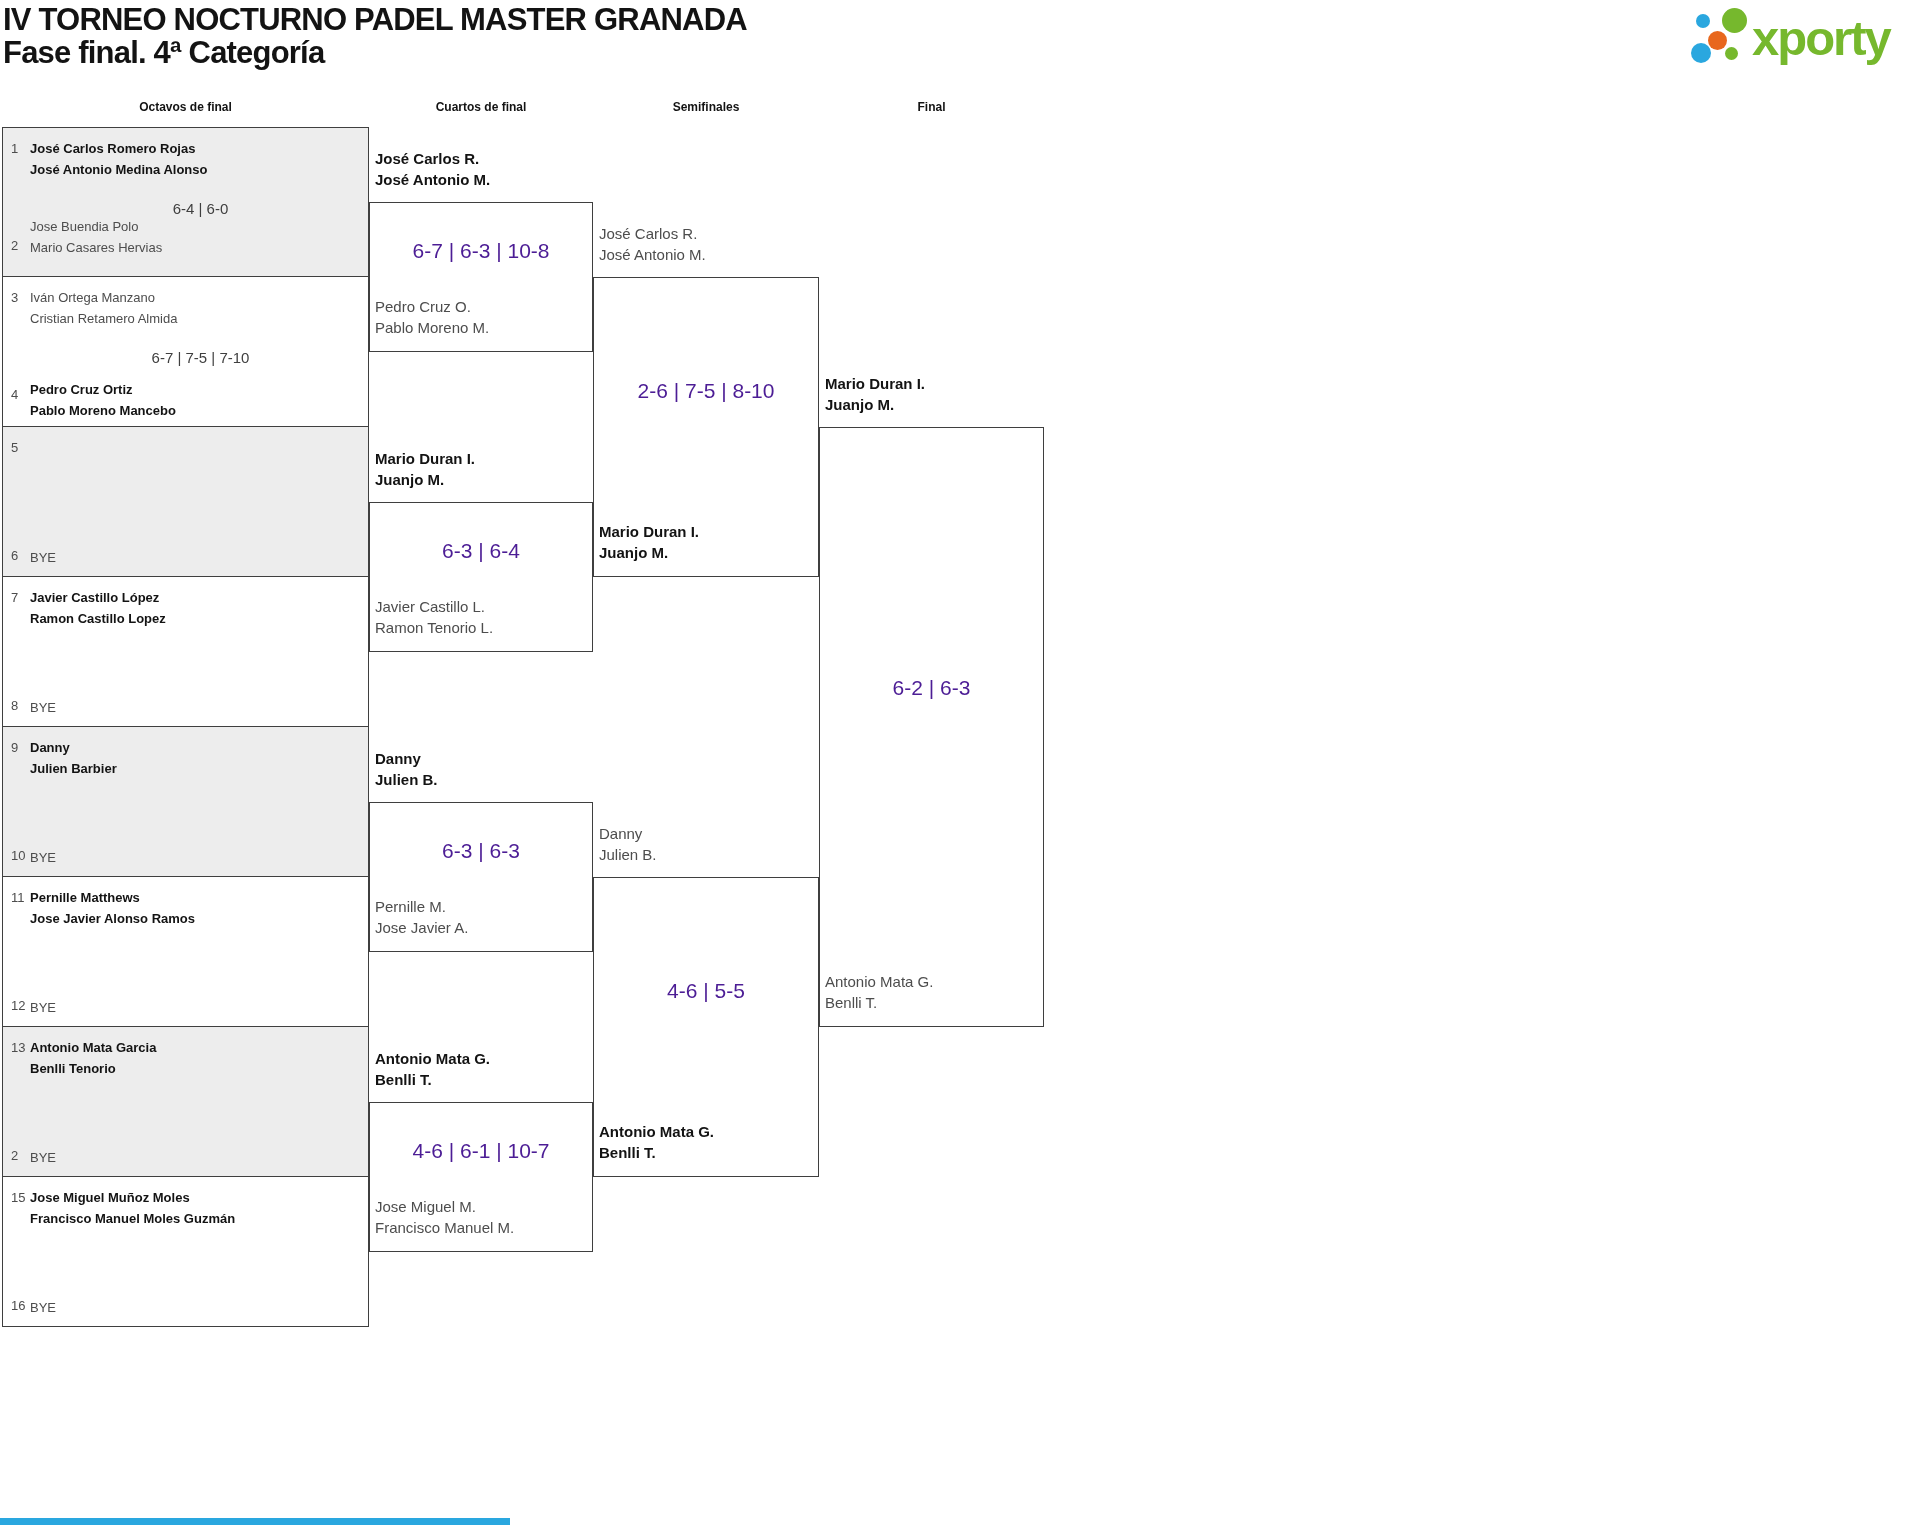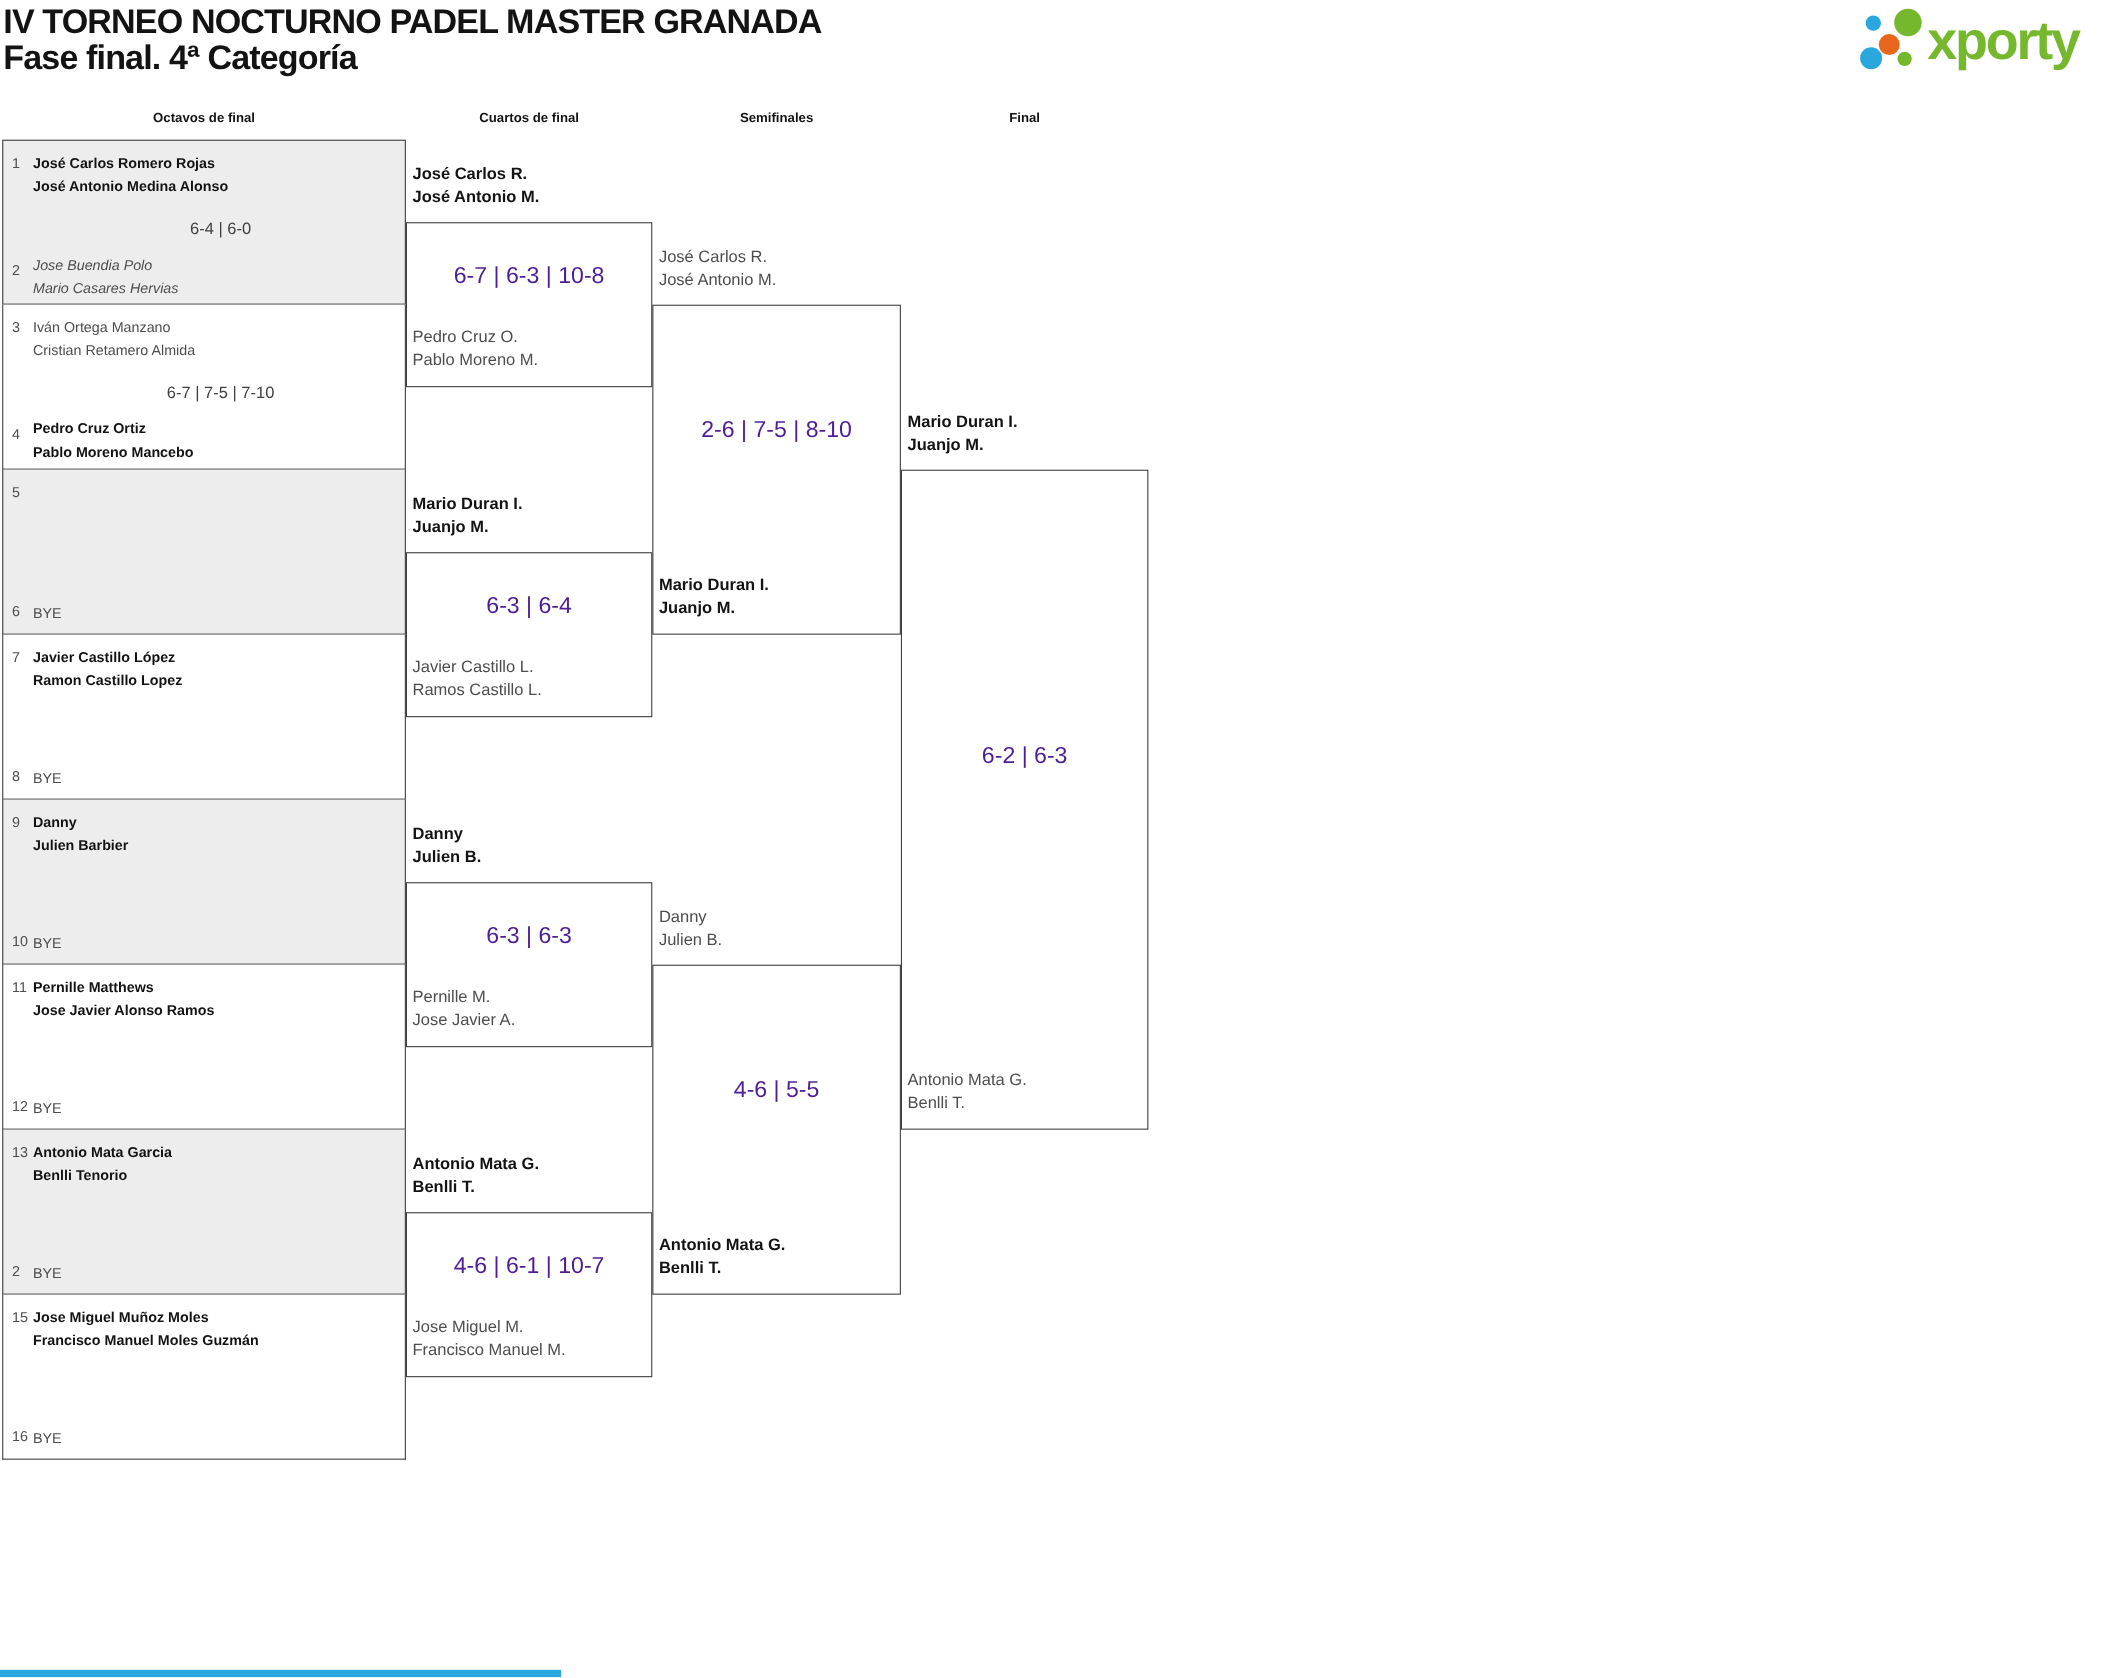--- a/index.html
+++ b/index.html
@@ -47,21 +47,21 @@
 
   <div id="bracket">
       <div class="obox first shaded" style="top: 127px;">
         <div class="seed" style="top: 12px;">1</div>
         <div class="team winner" style="top: 10px;">
           <div class="tline">José Carlos Romero Rojas</div>
           <div class="tline">José Antonio Medina Alonso</div>
         </div>
         <div class="oscore" style="top: 70px;">6-4 | 6-0</div>
         <div class="seed" style="top: 109px;">2</div>
-        <div class="team" style="top: 102px; font-style: italic;">
+        <div class="team" style="top: 88px;">
           <div class="tline">Jose Buendia Polo</div>
           <div class="tline">Mario Casares Hervias</div>
         </div>
       </div>
       <div class="obox" style="top: 277px;">
         <div class="seed" style="top: 12px;">3</div>
         <div class="team" style="top: 10px;">
           <div class="tline">Iván Ortega Manzano</div>
           <div class="tline">Cristian Retamero Almida</div>
         </div>
@@ -144,21 +144,21 @@
         <div class="tline">Pablo Moreno M.</div>
       </div>
       <div class="rscore" style="left: 369px; top: 240px; width: 224px;">6-7 | 6-3 | 10-8</div>
       <div class="rbox" style="left: 369px; top: 502px; width: 224px; height: 150px;"></div>
       <div class="entrant winner" style="left: 375px; top: 448px; width: 214px;">
         <div class="tline">Mario Duran I.</div>
         <div class="tline">Juanjo M.</div>
       </div>
       <div class="entrant" style="left: 375px; top: 596px; width: 214px;">
         <div class="tline">Javier Castillo L.</div>
-        <div class="tline">Ramos Castillo L.</div>
+        <div class="tline">Ramon Tenorio L.</div>
       </div>
       <div class="rscore" style="left: 369px; top: 540px; width: 224px;">6-3 | 6-4</div>
       <div class="rbox" style="left: 369px; top: 802px; width: 224px; height: 150px;"></div>
       <div class="entrant winner" style="left: 375px; top: 748px; width: 214px;">
         <div class="tline">Danny</div>
         <div class="tline">Julien B.</div>
       </div>
       <div class="entrant" style="left: 375px; top: 896px; width: 214px;">
         <div class="tline">Pernille M.</div>
         <div class="tline">Jose Javier A.</div>

